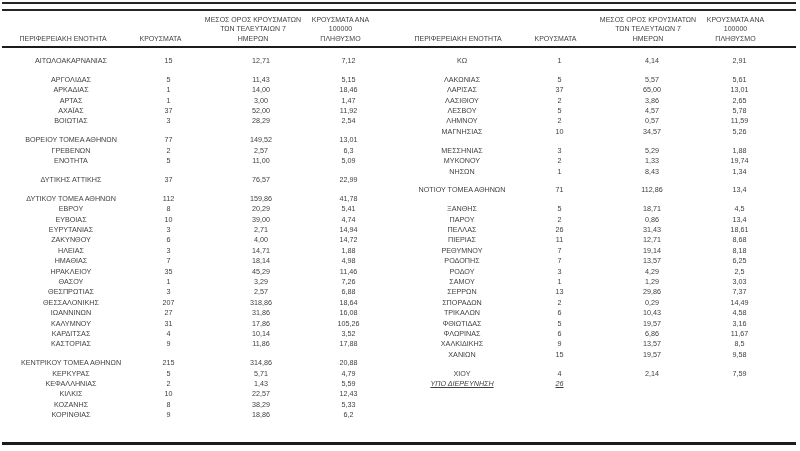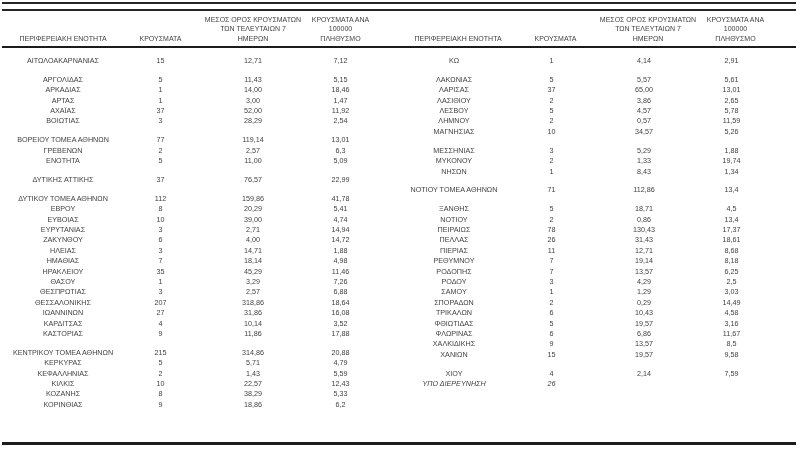--- a/index.html
+++ b/index.html
@@ -17,29 +17,29 @@
     position:absolute; top:12px; height:34px; width:370px;
     display:grid; grid-template-columns:110px 85px 100px 75px; align-items:end;
   }
   #thead-left  { left:8px; }
   #thead-right { left:403px; }
   .th {
     text-align:center; font-size:7px; line-height:9.5px;
     white-space:pre-line; padding-bottom:3px;
   }
 
-  .tbody { position:absolute; top:56px; width:370px; }
+  .tbody { position:absolute; top:56px; width:370px;margin-left:8px; }
   #tbody-left  { left:8px; }
   #tbody-right { left:399px; }
   .group:not(:first-child) { margin-top:8.5px; }
   .row {
     display:grid; grid-template-columns:110px 85px 100px 75px;
     height:10.4px; line-height:10.4px;
   }
-  .row.italic .cell { font-style:italic; }
+  .row.italic .cell { font-style:italic;text-decoration:underline; }
   .cell { text-align:center; font-size:7.2px; white-space:nowrap; overflow:visible; }
 </style>
 </head>
 <body>
 
 <div class="rule" id="rule-top-a"></div>
 <div class="rule" id="rule-top-b"></div>
 
 <div class="thead" id="thead-left">
   <div class="th">ΠΕΡΙΦΕΡΕΙΑΚΗ ΕΝΟΤΗΤΑ</div>
@@ -101,21 +101,21 @@
         <div class="cell">ΒΟΙΩΤΙΑΣ</div>
         <div class="cell">3</div>
         <div class="cell">28,29</div>
         <div class="cell">2,54</div>
       </div>
     </div>
     <div class="group">
       <div class="row">
         <div class="cell">ΒΟΡΕΙΟΥ ΤΟΜΕΑ ΑΘΗΝΩΝ</div>
         <div class="cell">77</div>
-        <div class="cell">119,14</div>
+        <div class="cell">149,52</div>
         <div class="cell">13,01</div>
       </div>
       <div class="row">
         <div class="cell">ΓΡΕΒΕΝΩΝ</div>
         <div class="cell">2</div>
         <div class="cell">2,57</div>
         <div class="cell">6,3</div>
       </div>
       <div class="row">
         <div class="cell">ΕΝΟΤΗΤΑ</div>
@@ -199,20 +199,26 @@
         <div class="cell">318,86</div>
         <div class="cell">18,64</div>
       </div>
       <div class="row">
         <div class="cell">ΙΩΑΝΝΙΝΩΝ</div>
         <div class="cell">27</div>
         <div class="cell">31,86</div>
         <div class="cell">16,08</div>
       </div>
       <div class="row">
+        <div class="cell">ΚΑΛΥΜΝΟΥ</div>
+        <div class="cell">31</div>
+        <div class="cell">17,86</div>
+        <div class="cell">105,26</div>
+      </div>
+      <div class="row">
         <div class="cell">ΚΑΡΔΙΤΣΑΣ</div>
         <div class="cell">4</div>
         <div class="cell">10,14</div>
         <div class="cell">3,52</div>
       </div>
       <div class="row">
         <div class="cell">ΚΑΣΤΟΡΙΑΣ</div>
         <div class="cell">9</div>
         <div class="cell">11,86</div>
         <div class="cell">17,88</div>
@@ -333,30 +339,24 @@
       </div>
     </div>
     <div class="group">
       <div class="row">
         <div class="cell">ΞΑΝΘΗΣ</div>
         <div class="cell">5</div>
         <div class="cell">18,71</div>
         <div class="cell">4,5</div>
       </div>
       <div class="row">
-        <div class="cell">ΝΟΤΙΟΥ</div>
+        <div class="cell">ΠΑΡΟΥ</div>
         <div class="cell">2</div>
         <div class="cell">0,86</div>
         <div class="cell">13,4</div>
-      </div>
-      <div class="row">
-        <div class="cell">ΠΕΙΡΑΙΩΣ</div>
-        <div class="cell">78</div>
-        <div class="cell">130,43</div>
-        <div class="cell">17,37</div>
       </div>
       <div class="row">
         <div class="cell">ΠΕΛΛΑΣ</div>
         <div class="cell">26</div>
         <div class="cell">31,43</div>
         <div class="cell">18,61</div>
       </div>
       <div class="row">
         <div class="cell">ΠΙΕΡΙΑΣ</div>
         <div class="cell">11</div>
@@ -379,20 +379,26 @@
         <div class="cell">ΡΟΔΟΥ</div>
         <div class="cell">3</div>
         <div class="cell">4,29</div>
         <div class="cell">2,5</div>
       </div>
       <div class="row">
         <div class="cell">ΣΑΜΟΥ</div>
         <div class="cell">1</div>
         <div class="cell">1,29</div>
         <div class="cell">3,03</div>
+      </div>
+      <div class="row">
+        <div class="cell">ΣΕΡΡΩΝ</div>
+        <div class="cell">13</div>
+        <div class="cell">29,86</div>
+        <div class="cell">7,37</div>
       </div>
       <div class="row">
         <div class="cell">ΣΠΟΡΑΔΩΝ</div>
         <div class="cell">2</div>
         <div class="cell">0,29</div>
         <div class="cell">14,49</div>
       </div>
       <div class="row">
         <div class="cell">ΤΡΙΚΑΛΩΝ</div>
         <div class="cell">6</div>

